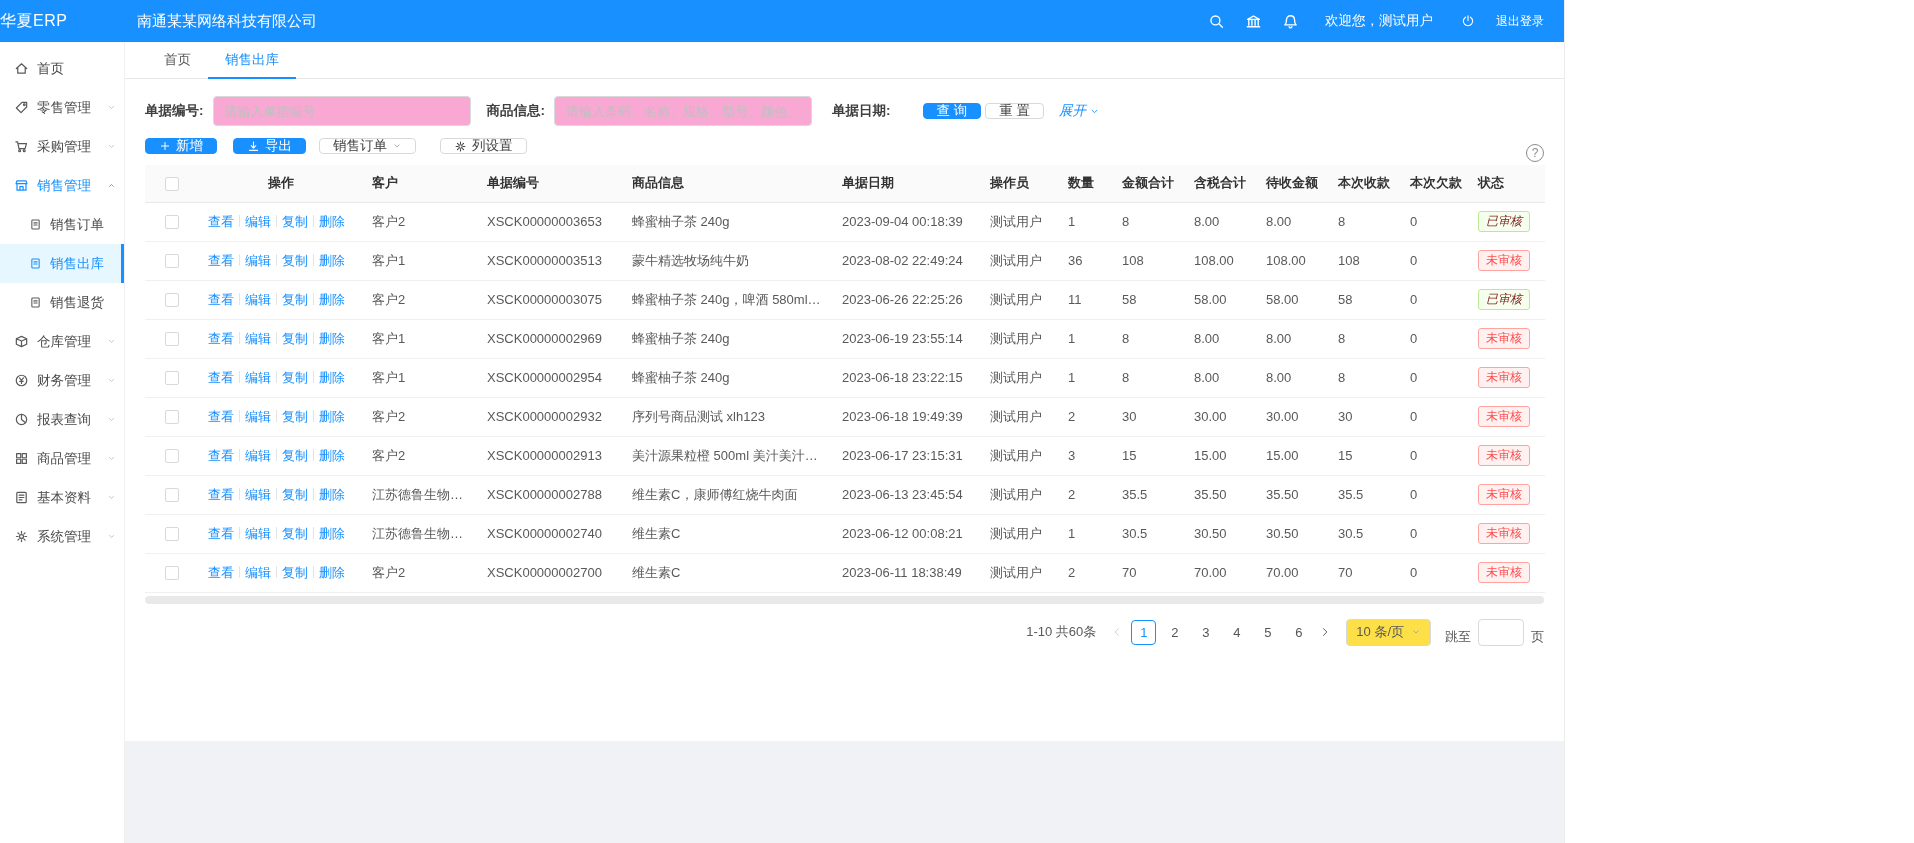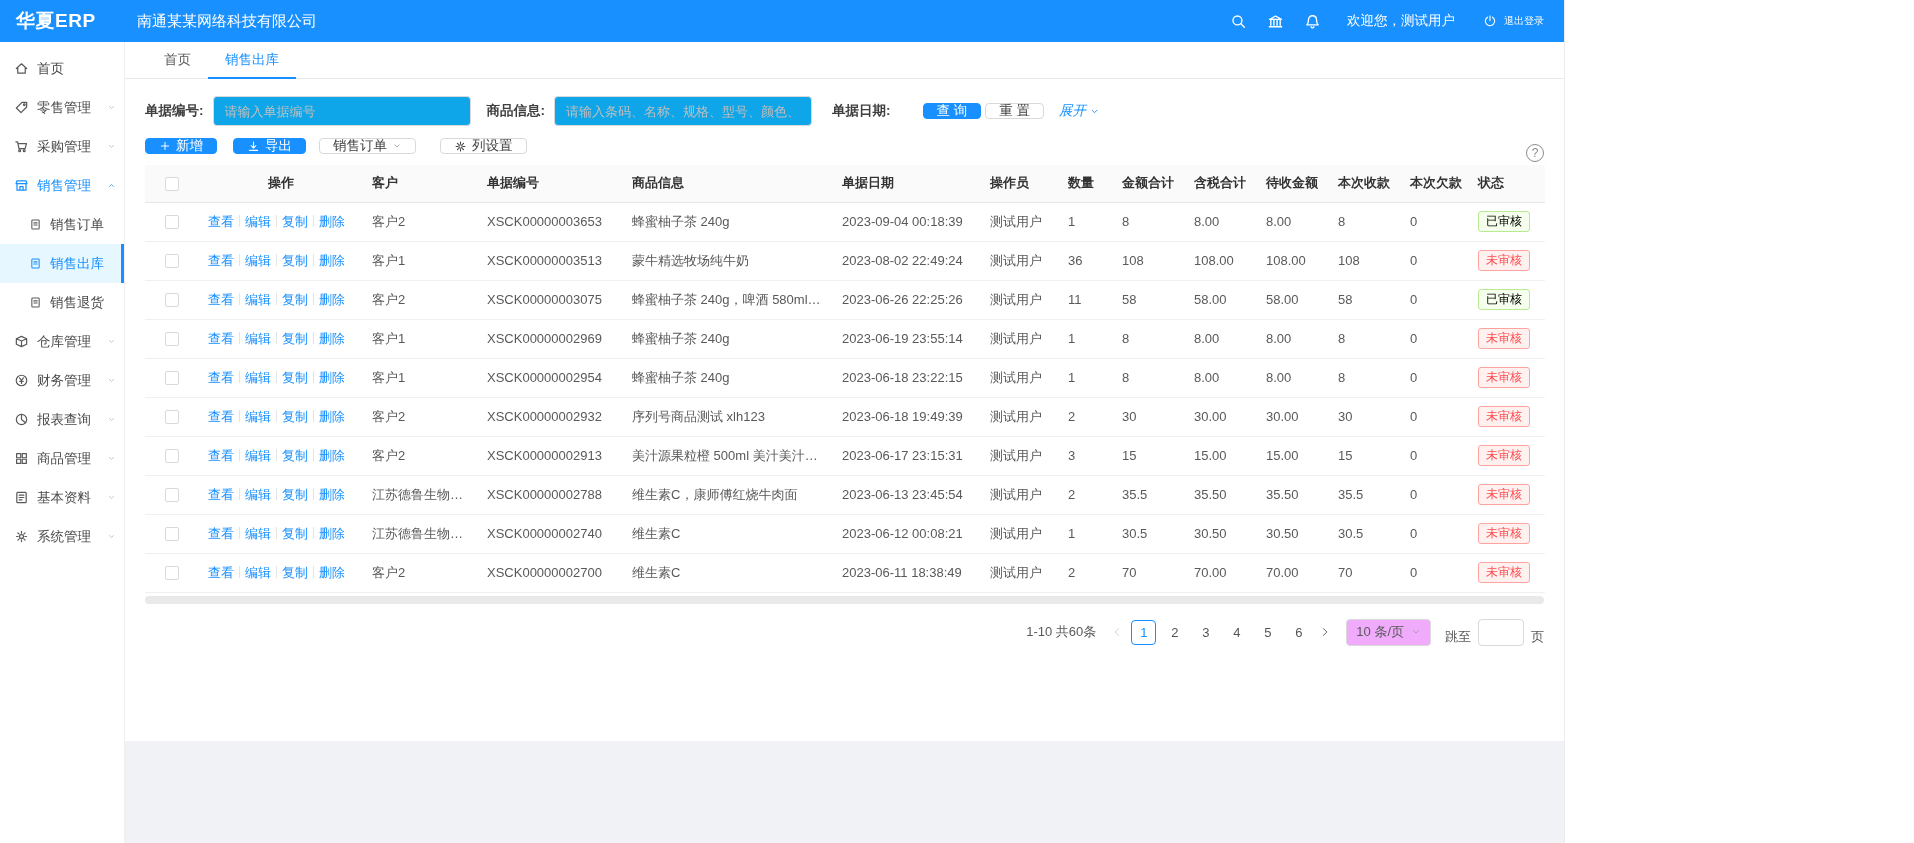--- a/index.html
+++ b/index.html
@@ -4,26 +4,26 @@
 <style>
   * { margin:0; padding:0; box-sizing:border-box; }
   html,body { width:1914px; height:843px; overflow:hidden; background:#fff;
     font-family:"Liberation Sans","DejaVu Sans",sans-serif; }
   button, input { font-family:inherit; }
   svg { display:block; }
   .app { width:1565px; height:843px; display:flex; flex-direction:column; border-right:1px solid #ececec; background:#fff; }
 
   
   .topbar { flex:0 0 42px; background:#1890ff; color:#fff; display:flex; align-items:center; }
-  .logo { width:125px; flex:0 0 125px; font-size:19px; font-weight:bold; padding-left:16px; letter-spacing:.5px; cursor:pointer; }
+  .logo { width:125px; flex:0 0 125px; font-size:16px; font-weight:normal; padding-left:0; letter-spacing:.5px; cursor:pointer; }
   .company { font-size:15px; margin-left:12px; }
   .topbar-right { margin-left:auto; display:flex; align-items:center; padding-right:20px; }
   .tb-icon { margin-left:20px; cursor:pointer; display:flex; }
   .welcome { margin-left:26px; font-size:13.5px; cursor:pointer; white-space:nowrap; }
-  .logout { margin-left:28px; font-size:10px; display:flex; align-items:center; gap:7px; cursor:pointer; white-space:nowrap; }
+  .logout { margin-left:28px; font-size:12px; display:flex; align-items:center; gap:21px; cursor:pointer; white-space:nowrap; }
 
   
   .body-row { flex:1; display:flex; min-height:0; }
   .sidebar { flex:0 0 125px; background:#fff; border-right:1px solid #f0f0f0; padding-top:7px; }
   .sb-item { height:39px; display:flex; align-items:center; padding:0 8px 0 14px; font-size:13.5px; color:#494949; cursor:pointer; position:relative; white-space:nowrap; }
   .sb-item .ic { display:flex; margin-right:8px; color:#5a5a5a; }
   .sb-item .chev { margin-left:auto; display:flex; color:#b0b0b0; }
   .sb-item.sub { padding-left:29px; }
   .sb-item.hl { color:#1890ff; }
   .sb-item.hl .ic, .sb-item.hl .chev { color:#1890ff; }
@@ -35,21 +35,21 @@
   
   .tabbar { flex:0 0 37px; background:#fff; border-bottom:1px solid #e8e8e8; display:flex; align-items:stretch; padding-left:22px; }
   .tab { padding:0 17px; display:flex; align-items:center; font-size:13.5px; color:#5a5a5a; cursor:pointer; position:relative; }
   .tab.active { color:#1890ff; }
   .tab.active::after { content:""; position:absolute; left:0; right:0; bottom:-1px; height:2px; background:#1890ff; }
 
   
   .content { background:#fff; min-height:662px; padding:17px 20px 0 20px; }
   .filters { display:flex; align-items:center; margin-bottom:12px; font-size:13.5px; }
   .f-label { font-weight:bold; color:#404040; margin-right:9px; white-space:nowrap; }
-  .f-input { width:258px; height:30px; border:1px solid #d9d9d9; border-radius:4px; padding:0 11px; font-size:13px; color:#404040; outline:none; background:#0ea5e9; }
+  .f-input { width:258px; height:30px; border:1px solid #d9d9d9; border-radius:4px; padding:0 11px; font-size:13px; color:#404040; outline:none; background:#f9a8d4; }
   .f-input::placeholder { color:#bfbfbf; }
   .gap16 { margin-right:16px; }
   .gap20 { margin-right:20px; }
   .f-range { width:258px; height:30px; border:1px solid #d9d9d9; border-radius:4px; display:flex; align-items:center; justify-content:space-between; padding:0 28px; font-size:13px; color:#bfbfbf; cursor:pointer; background:#fff; white-space:nowrap; }
   .btn { height:16px; border:1px solid #d9d9d9; border-radius:4px; background:#fff; color:#404040; font-size:13.5px; padding:0 13px; display:inline-flex; align-items:center; gap:5px; cursor:pointer; white-space:nowrap; }
   .btn.primary { background:#1890ff; border-color:#1890ff; color:#fff; }
   .filters .btn.search { margin-left:23px; }
   .filters .btn.reset { margin-left:4px; }
   .expand-link { margin-left:15px; color:#1890ff; font-size:13.5px; display:inline-flex; align-items:center; gap:3px; cursor:pointer; white-space:nowrap;font-style:italic; }
 
@@ -63,33 +63,33 @@
   table { width:100%; border-collapse:collapse; table-layout:fixed; }
   thead th { height:37px; background:#fafafa; border-bottom:1px solid #e8e8e8; font-size:13px; font-weight:bold; color:#333; text-align:left; padding:0 9px; white-space:nowrap; overflow:hidden; }
   thead th.center { text-align:center; }
   tbody td { height:39px; border-bottom:1px solid #f0f0f0; font-size:13px; color:#595959; padding:0 9px; white-space:nowrap; overflow:hidden; text-overflow:ellipsis; }
   td.c-check, th.c-check { text-align:center; padding:0; }
   .checkbox { display:inline-block; width:14px; height:14px; border:1px solid #d9d9d9; border-radius:2px; background:#fff; vertical-align:middle; cursor:pointer; }
   td.c-actions { color:#1890ff; }
   a.act { color:#1890ff; text-decoration:none; cursor:pointer; }
   .sep { display:inline-block; width:1px; height:12px; background:#e4e4e4; margin:0 5px; vertical-align:-1px; }
   .badge { display:inline-block; font-size:12px; line-height:17px; padding:1px 7px; border-radius:3px; border:1px solid; }
-  .badge.approved { color:#000000; border-color:#b7eb8f; background:#f6ffed; }
+  .badge.approved { color:#7f1d1d; border-color:#b7eb8f; background:#f6ffed;font-style:italic; }
   .badge.pending { color:#ff4d4f; border-color:#ffa39e; background:#fff1f0; }
   .hscroll { height:8px; background:#e9e9e9; border-radius:4px; margin-top:3px; }
 
   
   .pagination { display:flex; align-items:center; justify-content:flex-end; margin-top:15px; font-size:13px; color:#595959; }
   .page-total { margin-right:10px; }
   .page-arrow { display:flex; align-items:center; padding:0 5px; cursor:pointer; color:#595959; }
   .page-arrow.disabled { color:#d0d0d0; cursor:default; }
   .pages { display:inline-flex; align-items:center; }
   .page-num { min-width:25px; height:25px; display:inline-flex; align-items:center; justify-content:center; margin:0 3px; border-radius:4px; cursor:pointer; color:#555; background:#fff; }
   .page-num.active { border:1px solid #1890ff; color:#1890ff; }
-  .page-size { height:27px; border:1px solid #d9d9d9; border-radius:4px; display:inline-flex; align-items:center; gap:7px; padding:0 9px; margin-left:10px; cursor:pointer; background:#f0abfc; white-space:nowrap; }
+  .page-size { height:27px; border:1px solid #d9d9d9; border-radius:4px; display:inline-flex; align-items:center; gap:7px; padding:0 9px; margin-left:10px; cursor:pointer; background:#fde047; white-space:nowrap; }
   .jump { display:flex; align-items:flex-end; margin-left:14px; gap:7px; white-space:nowrap; }
   .jump-input { width:46px; height:27px; border:1px solid #d9d9d9; border-radius:4px; outline:none; padding:0 6px; font-size:13px; }
   .footer-fill { flex:1; background:#f0f2f5; }
 </style>
 </head>
 <body>
 
 <div class="app">
 
   <header class="topbar">

